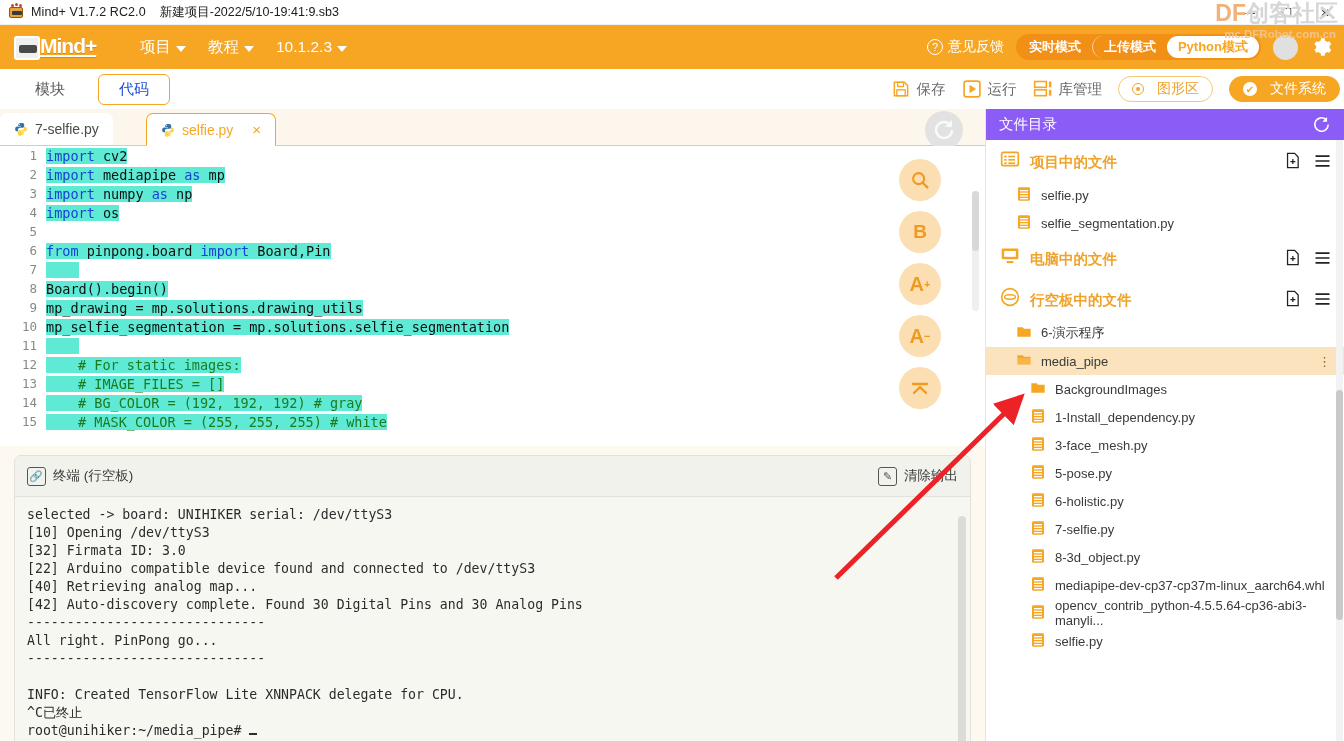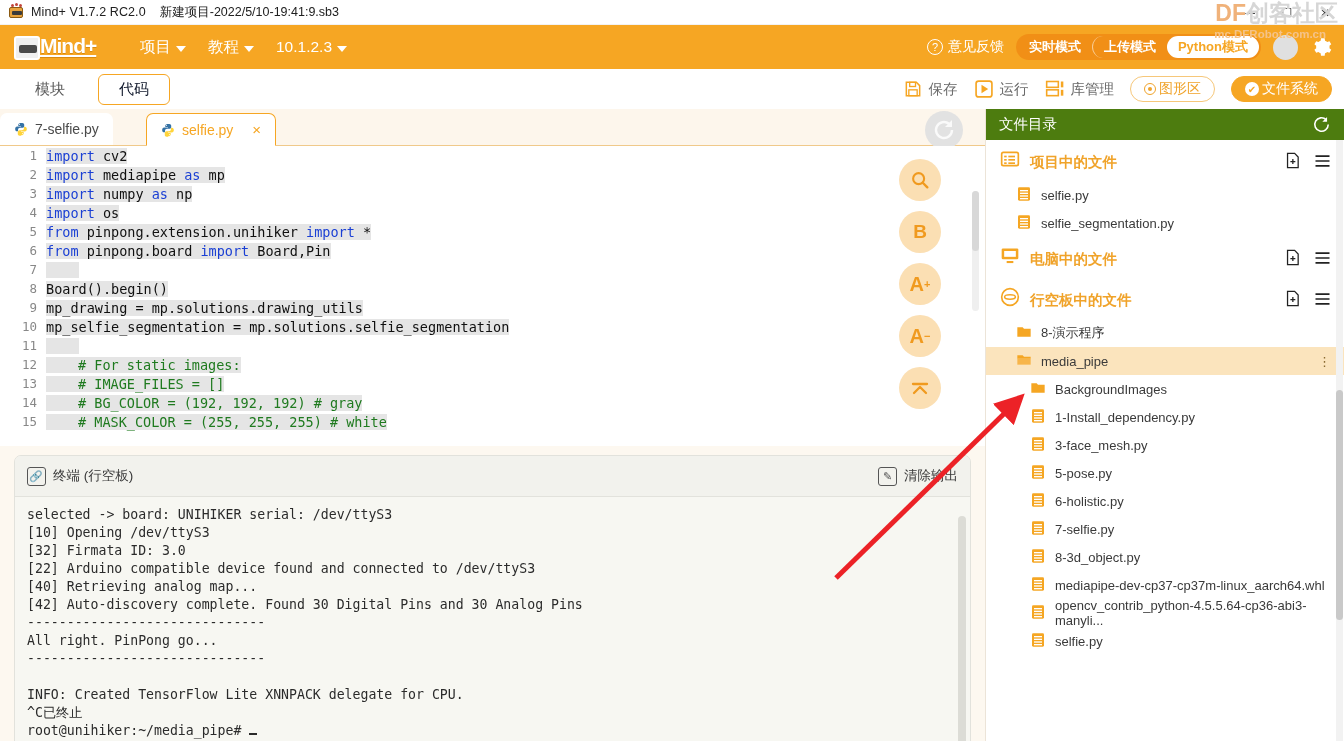--- a/index.html
+++ b/index.html
@@ -52,21 +52,21 @@
   
   .watermark {
     position:absolute; right: 6px; top: -2px;
     font-size: 23px; font-weight: bold;
     color: #d6d6d6; letter-spacing: 0px;
     z-index: 60; pointer-events:none;
     text-shadow: 0 0 1px rgba(255,255,255,.7);
   }
   .watermark .df { color: #f0b27a; }
   .watermark2 {
-    position:absolute; right: 18px; top: 28px;
+    position:absolute; right: 8px; top: 28px;
     font-size: 11.5px; font-weight: bold;
     color: #f5c38a; z-index:60; pointer-events:none;
   }
 
   
   .topnav {
     position:absolute; left:0; top:25px; width:1344px; height:44px;
     background:#f6a623;
     display:flex; align-items:center;
   }
@@ -131,30 +131,30 @@
     background:#ffffff; display:flex; align-items:center;
   }
   .seg {
     display:flex; align-items:center; margin-left: 14px; gap:12px;
   }
   .seg .tabbtn {
     font-size: 15px; color:#5a5a5a; padding: 5px 20px; border-radius:6px;
     border: 1px solid transparent;
   }
   .seg .tabbtn.active {
-    color:#0f172a; border:1px solid #f6a623; background:#fff;
+    color:#1d4ed8; border:1px solid #f6a623; background:#fff;
   }
   .toolbar-right {
-    margin-left:auto; display:flex; align-items:center; gap: 16px; padding-right: 12px;
+    margin-left:auto; display:flex; align-items:center; gap: 16px; padding-right: 4px;
   }
   .tbtn { display:flex; align-items:center; gap:6px; font-size:14.5px; color:#6b6b6b; }
   .tbtn .gl { color:#f6a623; display:flex; }
   .pill {
     border:1px solid #f6c77a; border-radius:14px; padding:3px 13px;
-    font-size:14px; color:#f0a32a; display:flex; align-items:center; gap:3px;
+    font-size:14px; color:#f0a32a; display:flex; align-items:center; gap:13px;
   }
   .pill.solid { background:#f6a623; border-color:#f6a623; color:#fff; }
   .dot-o { width:12px;height:12px;border-radius:50%;border:1.5px solid currentColor;
           display:inline-block; position:relative;}
   .dot-o:after{content:"";position:absolute;left:3px;top:3px;width:4px;height:4px;border-radius:50%;background:currentColor;}
   .chk { width:14px;height:14px;border-radius:50%;background:#fff;color:#f6a623;
          font-size:10px;display:flex;align-items:center;justify-content:center;font-weight:bold;}
 
   
   .editor-wrap {
@@ -193,21 +193,21 @@
   }
   .codeline {
     display:flex; height:19px; align-items:center;
     font-family:"DejaVu Sans Mono","Liberation Mono",monospace; font-size:13.5px;
   }
   .gut {
     width: 46px; text-align:right; padding-right:9px; color:#888; flex:none;
     font-size:12.5px;
   }
   .code { white-space: pre; }
-  .code .sel { background:#e5e5e5; }
+  .code .sel { background:#5eead4; }
   .kw { color:#1a3fd4; }
   .cm { color:#1f7a1f;margin-left:32px; }
   .pl { color:#101010; }
 
   
   .fabcol { position:absolute; right: 44px; top: 50px; display:flex; flex-direction:column; gap:10px; z-index:5;}
   .fab {
     width:42px;height:42px;border-radius:50%;background:#fbdfb3;
     display:flex;align-items:center;justify-content:center;
     color:#f09a1f; font-weight:bold; font-size:19px;
@@ -248,21 +248,21 @@
   .term-scroll .track { width:8px; height:320px; background:#dcdcd6; border-radius:5px;}
 
   .cursor-blk { display:inline-block; width:8px; border-bottom:2px solid #2b2b2b; }
 
   
   .sidebar {
     position:absolute; left:985px; top:109px; width:359px; height:632px;
     background:#ffffff; border-left:1px solid #ece4d8;
   }
   .sb-head {
-    height: 31px; background:#4d7c0f; color:#fff;
+    height: 31px; background:#8b5cf6; color:#fff;
     display:flex; align-items:center; padding: 0 13px;
     font-size:14.5px;
   }
   .sb-refresh { margin-left:auto; display:flex; }
   .sb-list { position:absolute; left:0; top:31px; width:359px; height:601px; overflow:hidden; }
 
   .grp {
     display:flex; align-items:flex-end; gap:10px;
     padding: 9px 14px 9px 14px;
     font-size: 14.5px; color:#f0a32a; font-weight:bold;
@@ -437,21 +437,20 @@
           <div class="codeline">
             <div class="gut">3</div>
             <div class="code"><span class="sel"><span class="kw">import</span><span class="pl"> numpy </span><span class="kw">as</span><span class="pl"> np</span></span></div>
           </div>
           <div class="codeline">
             <div class="gut">4</div>
             <div class="code"><span class="sel"><span class="kw">import</span><span class="pl"> os</span></span></div>
           </div>
           <div class="codeline">
             <div class="gut">5</div>
-            <div class="code"><span class="sel"><span class="kw">from</span><span class="pl"> pinpong.extension.unihiker </span><span class="kw">import</span><span class="pl"> *</span></span></div>
           </div>
           <div class="codeline">
             <div class="gut">6</div>
             <div class="code"><span class="sel"><span class="kw">from</span><span class="pl"> pinpong.board </span><span class="kw">import</span><span class="pl"> Board,Pin</span></span></div>
           </div>
           <div class="codeline">
             <div class="gut">7</div>
             <div class="code"><span class="sel">    </span></div>
           </div>
           <div class="codeline">
@@ -627,21 +626,21 @@
               </svg></span>
             <span><svg width="17" height="14" viewBox="0 0 24 20">
                 <path stroke="#222" stroke-width="2.4" d="M2 3h20M2 10h20M2 17h20"></path>
               </svg></span>
           </span>
         </div>
         <div class="row">
           <span><svg class="ficon" viewBox="0 0 24 24">
               <path fill="#f5a623" d="M2 5h8l2 2h10v12H2z"></path>
             </svg></span>
-          <span>8-演示程序</span>
+          <span>6-演示程序</span>
         </div>
         <div class="row sel">
           <span><svg class="ficon" viewBox="0 0 24 24">
               <path fill="#f5a623" d="M2 5h8l2 2h10v3H2z"></path>
               <path fill="#f7b54a" d="M2 10h20v9H2z"></path>
             </svg></span>
           <span>media_pipe</span>
           <span class="kebab">⋮</span>
         </div>
         <div class="row ind2">

